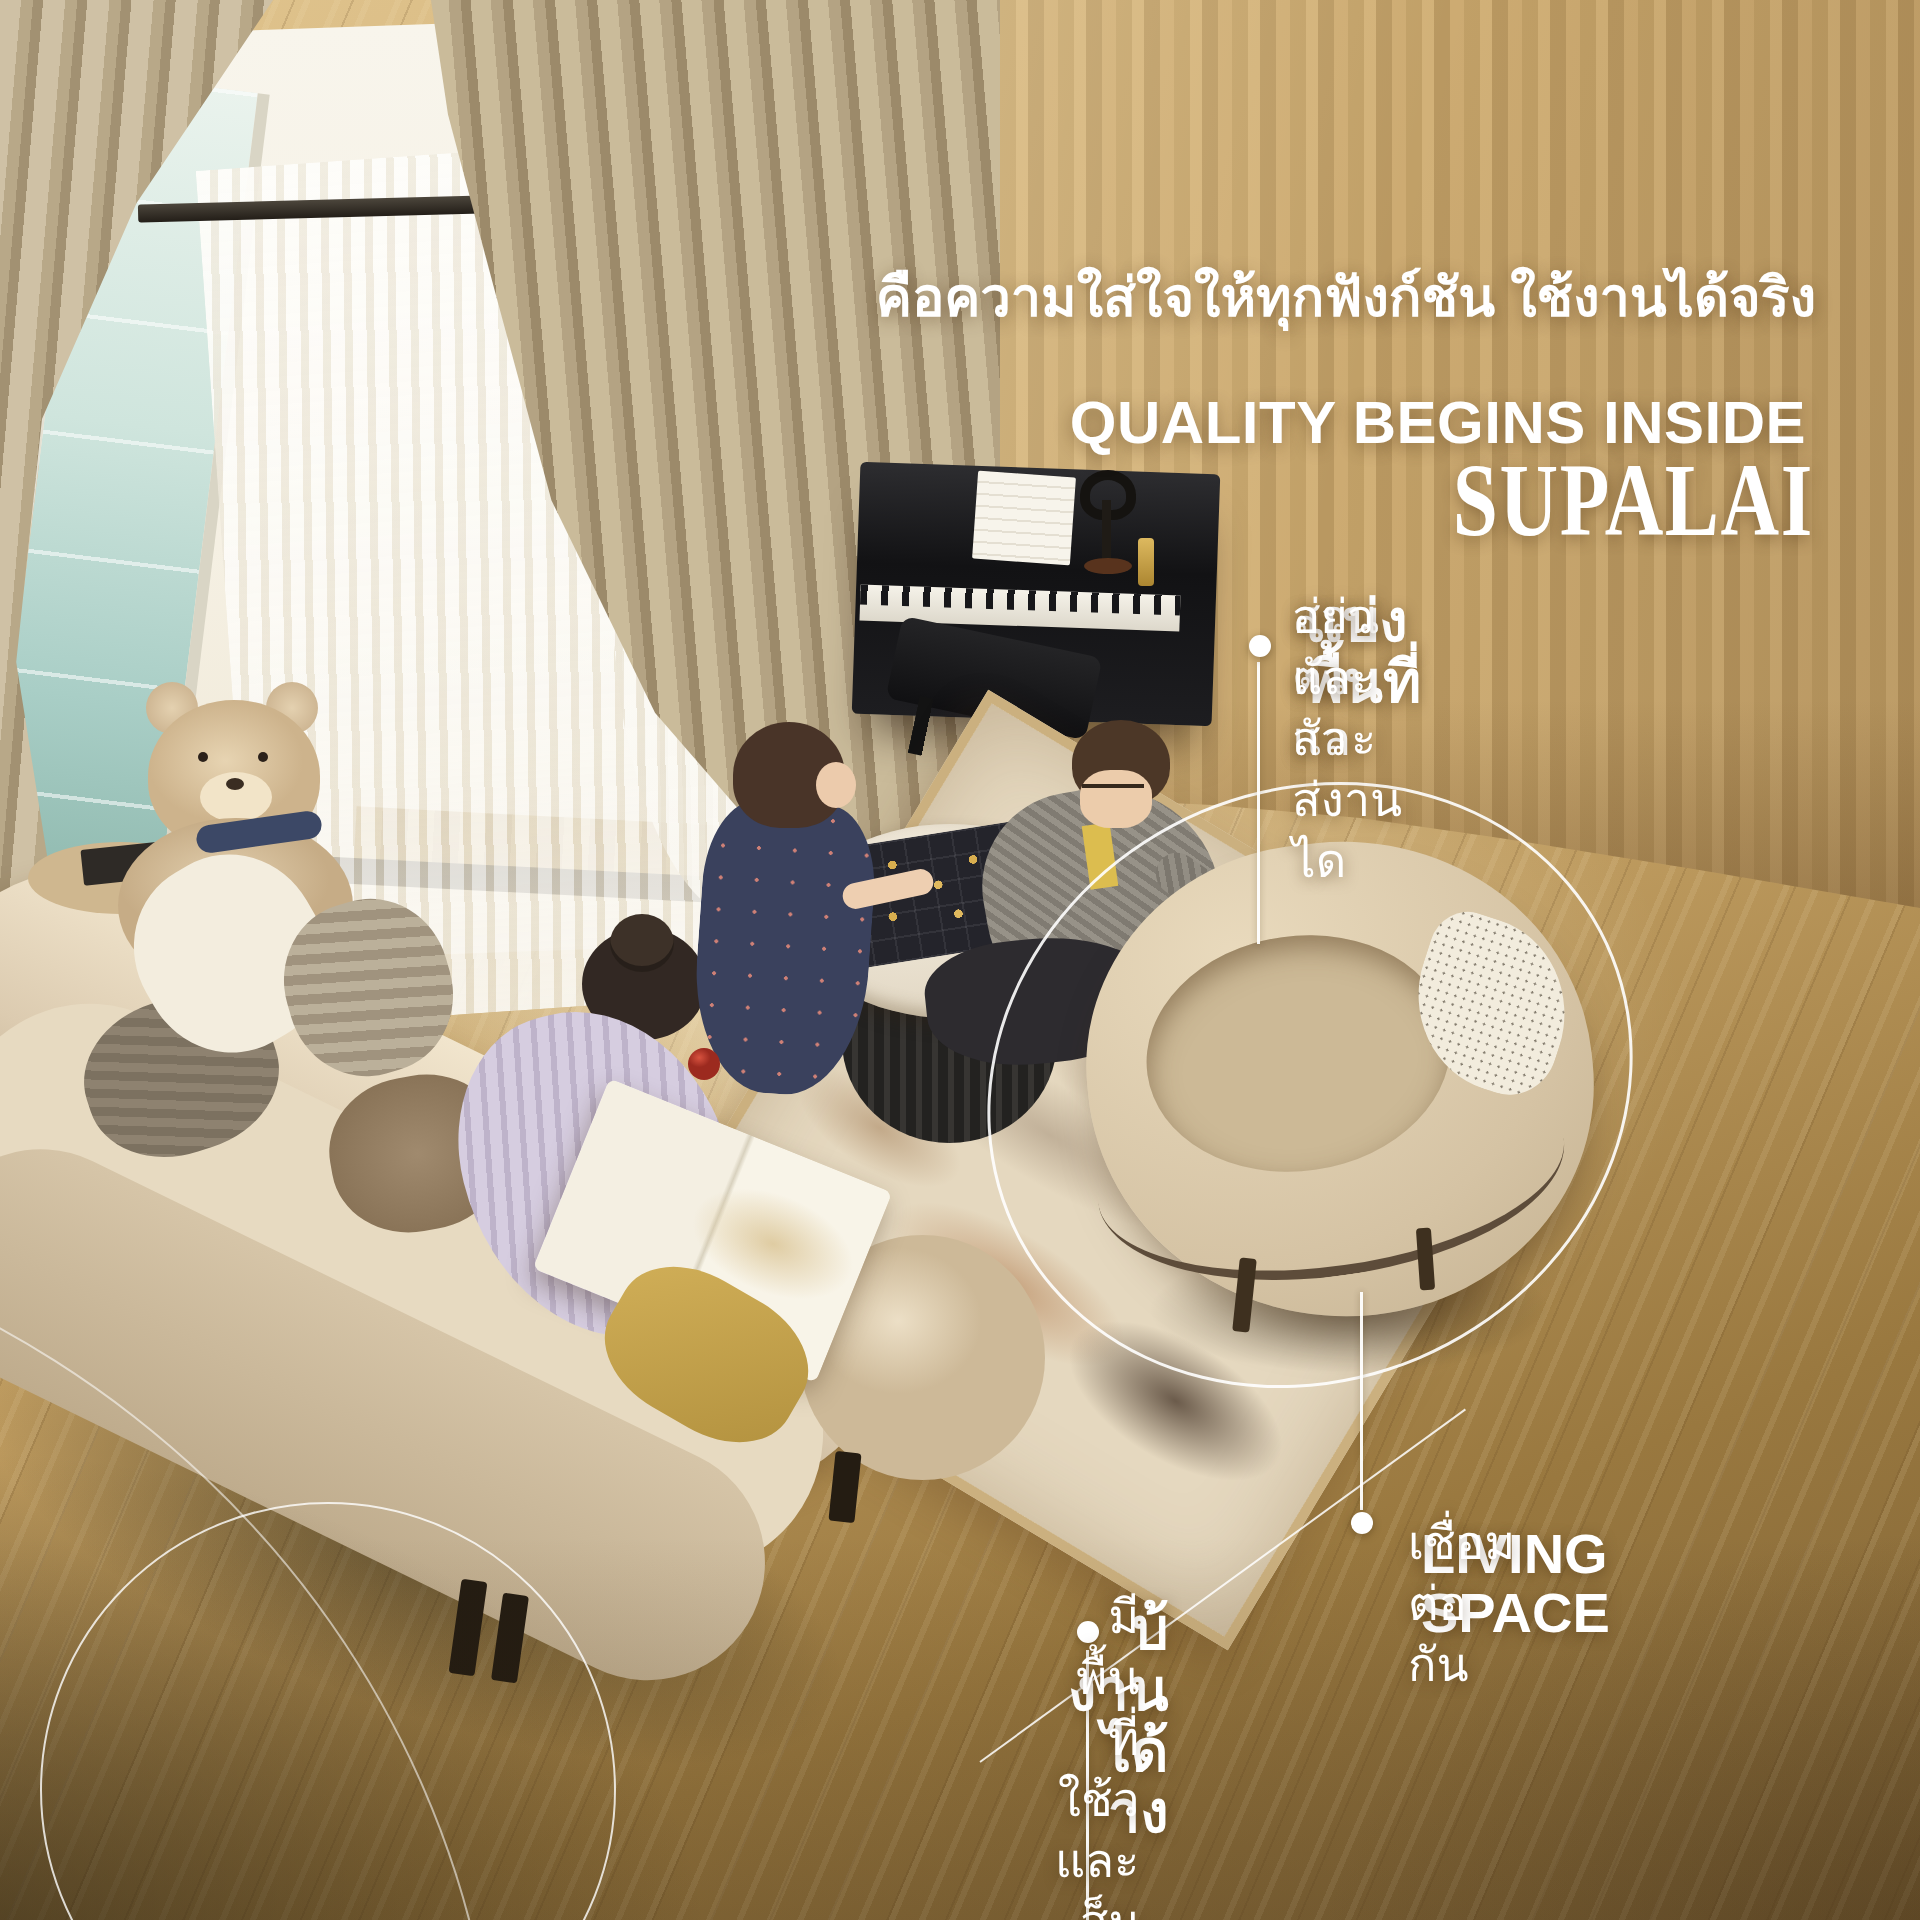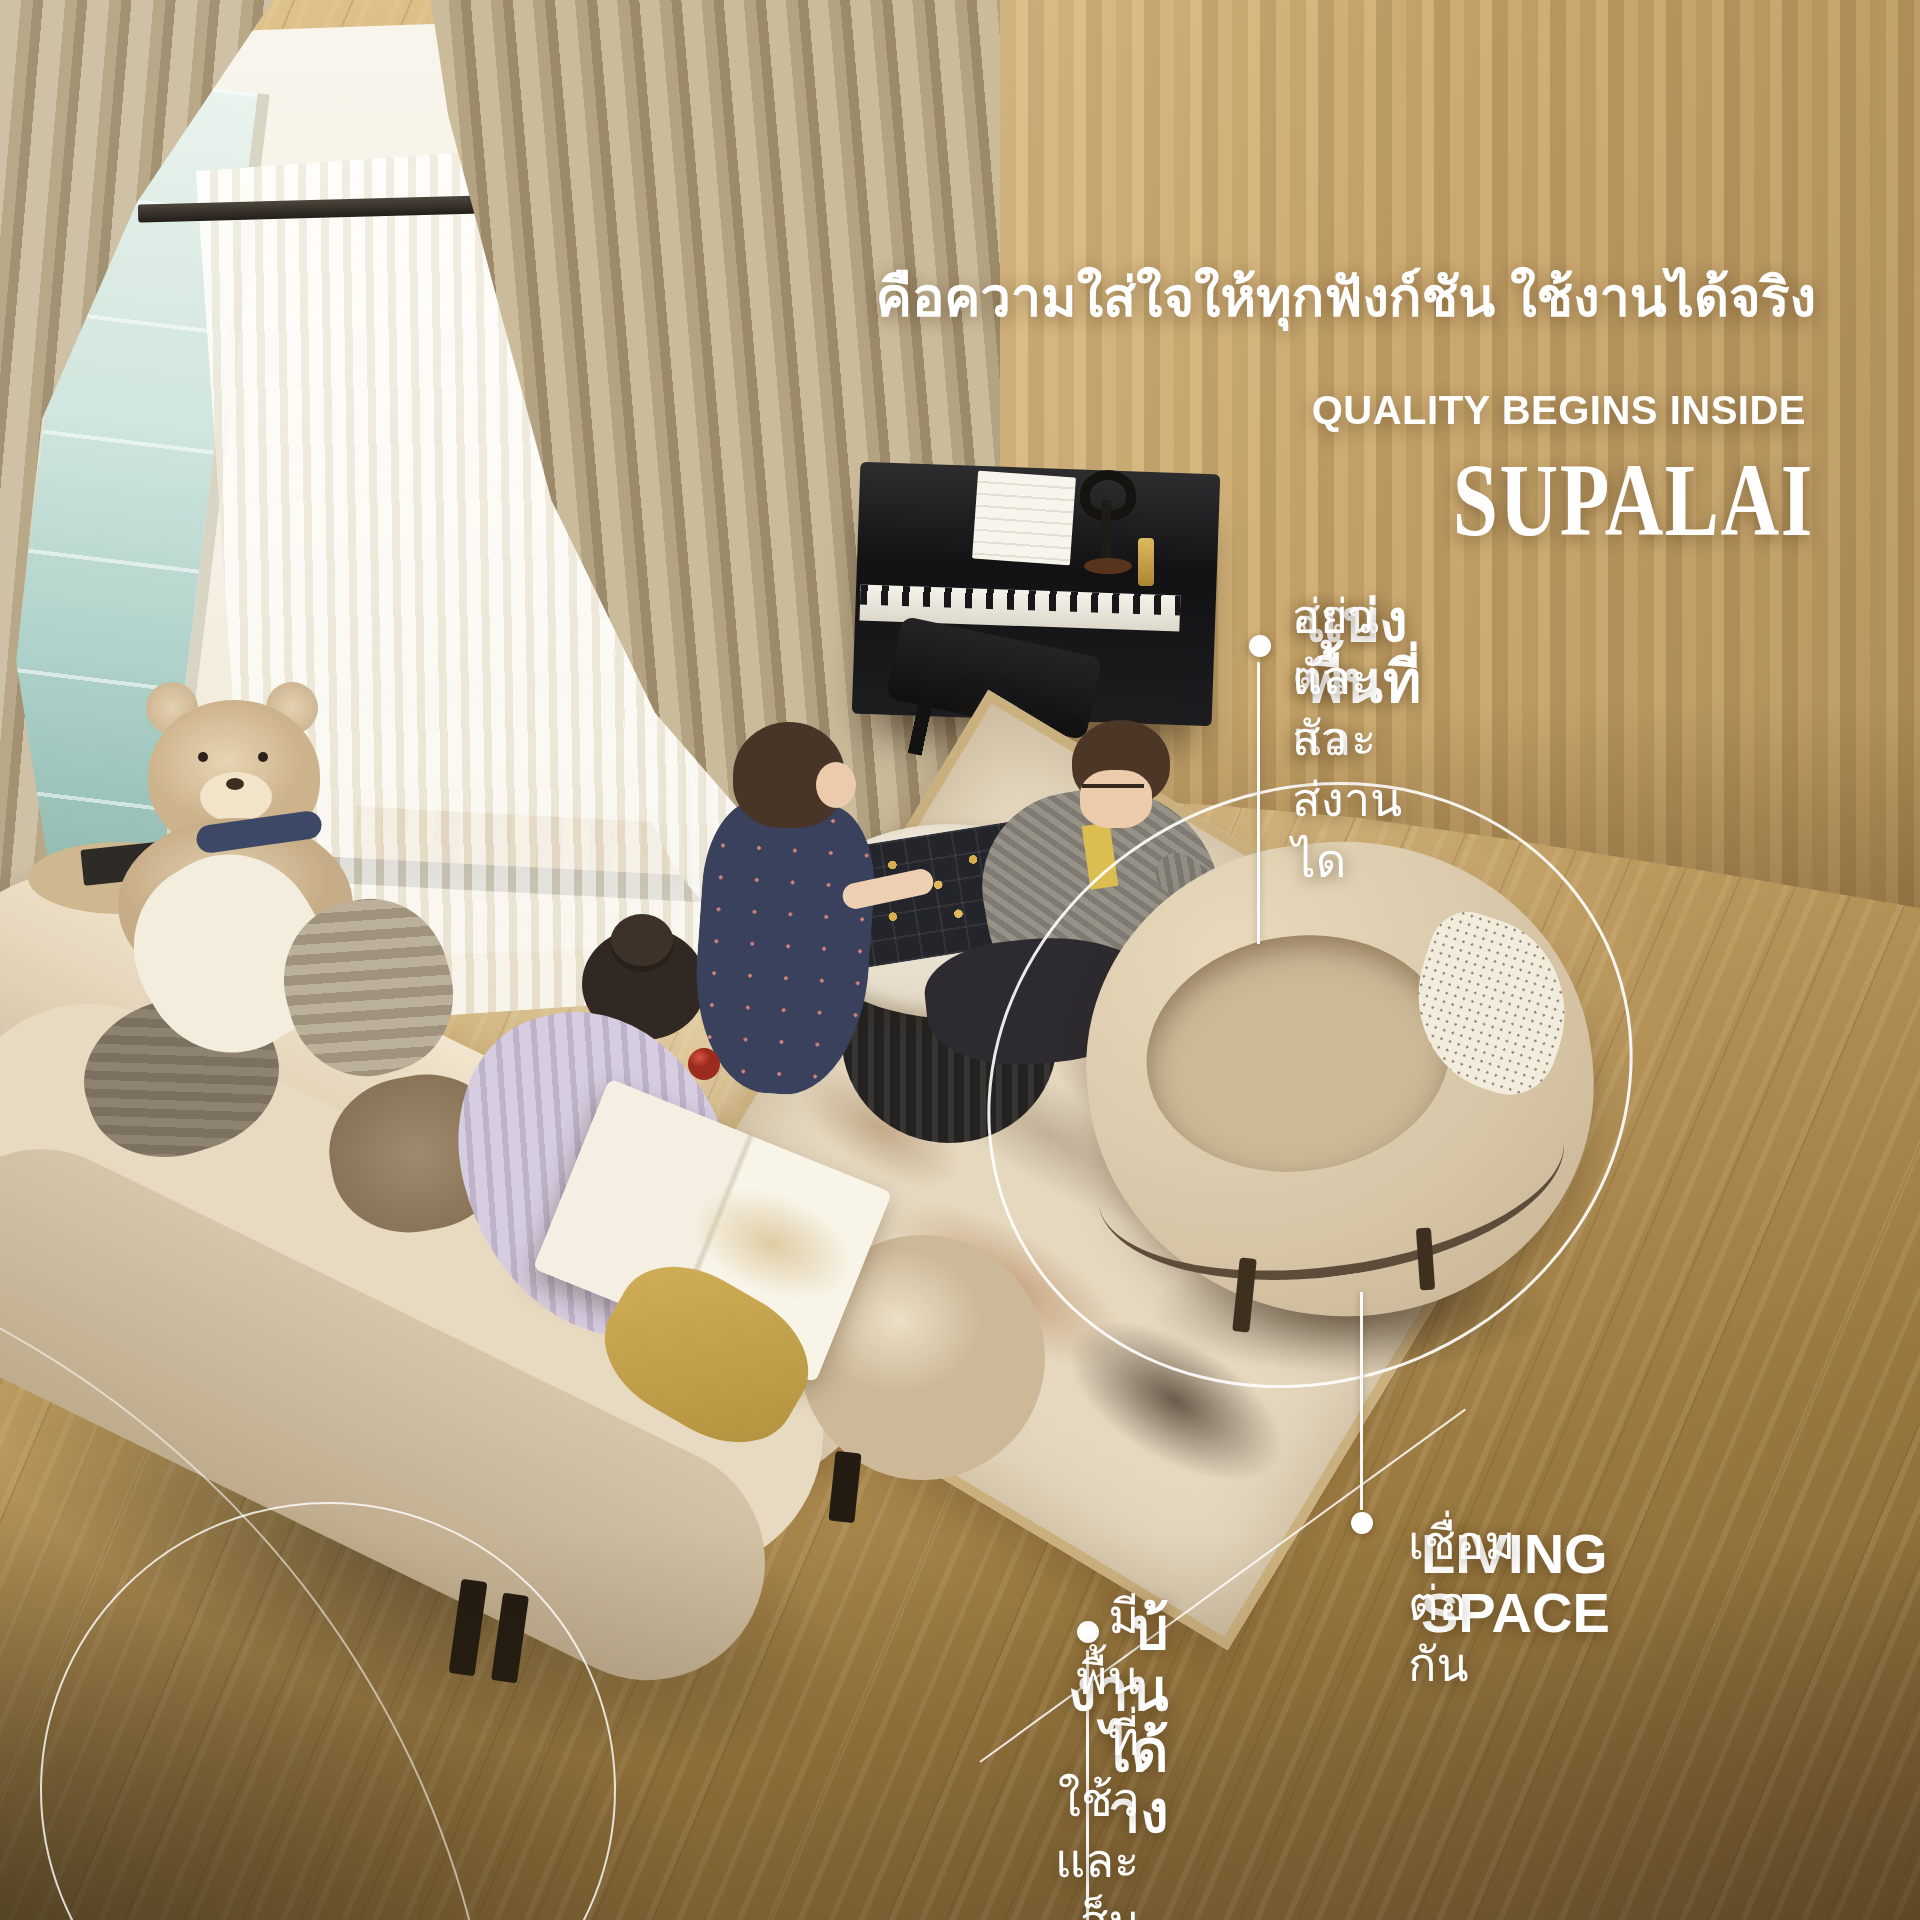--- a/index.html
+++ b/index.html
@@ -247,21 +247,21 @@
     border:2px solid rgba(255,255,255,.55);border-radius:50%;}
   #circle-corner{left:40px;top:1502px;width:576px;height:576px;
     border:2px solid rgba(255,255,255,.8);border-radius:50%;}
   #line-diag{left:980px;top:1761px;width:600px;height:2px;background:rgba(255,255,255,.85);
     transform:rotate(-36deg);transform-origin:left center;}
 
   
   .txt{color:#fff;text-shadow:0 4px 18px rgba(70,45,15,.45);margin:0;}
   .headline{right:122px;top:64px;font-size:135px;line-height:1.15;font-weight:700;}
   .subheadline{right:104px;top:254px;font-size:54px;font-weight:600;}
-  .tagline{right:114px;top:388px;font-size:40px;font-weight:700;letter-spacing:.5px;}
+  .tagline{right:114px;top:388px;font-size:60px;font-weight:700;letter-spacing:.5px;}
   .brand-logo{right:106px;top:448px;font-family:"Liberation Serif","DejaVu Serif",serif;
     font-size:104px;line-height:1;font-weight:600;letter-spacing:2px;
     transform:scaleX(.78);transform-origin:100% 50%;}
   .ann{color:#fff;text-shadow:0 3px 14px rgba(70,45,15,.5);}
   .ann .ttl{font-size:58px;font-weight:700;line-height:1.05;margin:13px;}
   .ann .ln{font-size:47px;font-weight:500;line-height:1.3;margin:0;}
   #ann-zoning{left:1292px;top:578px;}
   #ann-zoning .ln{margin-top:8px;}
   #ann-living{left:1408px;top:1512px;}
   #ann-living .ttl{font-size:56px;}

